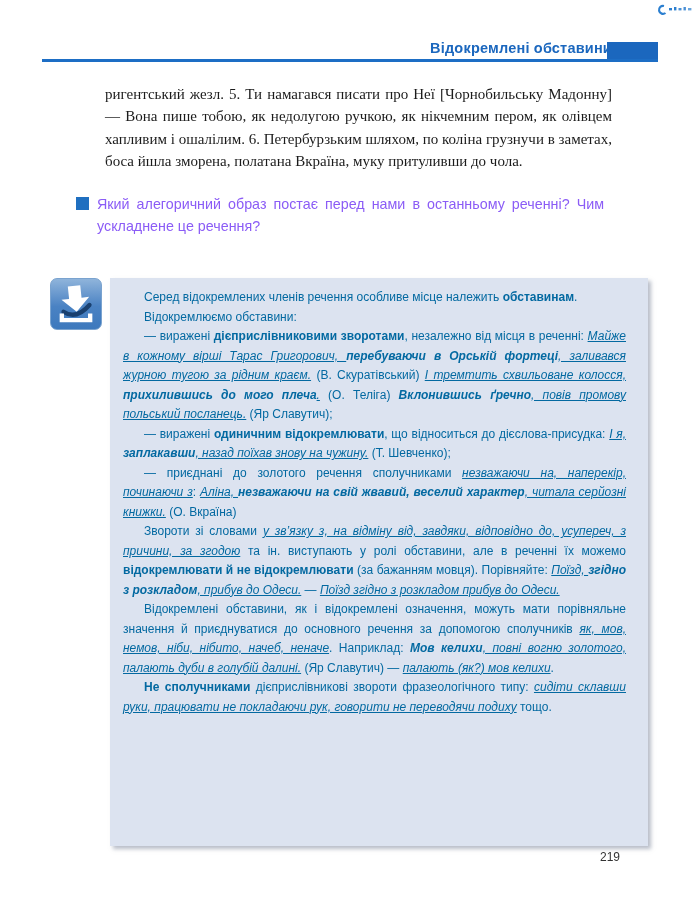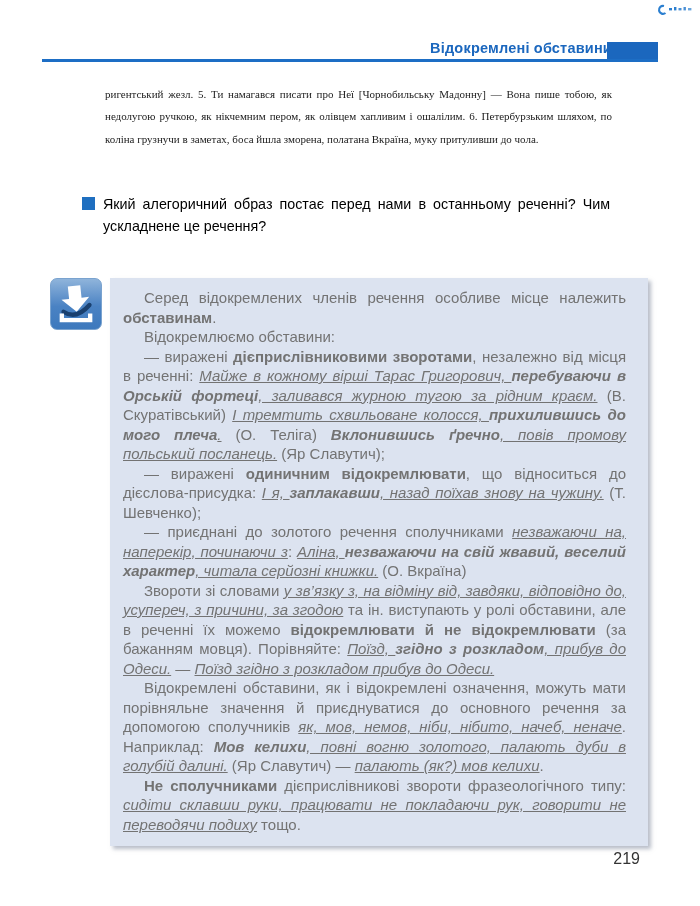--- a/index.html
+++ b/index.html
@@ -8,43 +8,43 @@
 
   
   .logo{position:absolute;left:656px;top:2px;width:40px;height:13px;}
   .section-title{position:absolute;top:40px;right:96px;color:#1b67be;font-weight:700;
                  font-size:14.5px;letter-spacing:.2px;white-space:nowrap;}
   .header-band{position:absolute;left:607px;top:42px;width:51px;height:18px;background:#1b67be;}
   .header-rule{position:absolute;left:42px;top:59px;width:616px;height:3px;background:#1d6ec5;}
 
   
   .exercise{position:absolute;left:105px;top:83px;width:507px;
-            font-family:"Liberation Serif",serif;font-size:11px;line-height:22.3px;
+            font-family:"Liberation Serif",serif;font-size:15px;line-height:22.3px;
             text-align:justify;color:#1b1b1b;margin:0;}
 
   
-  .question{position:absolute;left:103px;width:507px;font-size:14.3px;line-height:21.5px;
-            text-align:justify;color:#000000;}
+  .question{position:absolute;left:97px;width:507px;font-size:14.3px;line-height:21.5px;
+            text-align:justify;color:#8b5cf6;}
   .q1{top:194px;} .q2{top:238px;}
   .qsq{position:absolute;left:-21px;top:3px;width:13px;height:13px;background:#1f6fc0;display:block;}
 
   
   .theory-box{position:absolute;left:110px;top:278px;width:538px;height:568px;
               background:#dce3f0;box-shadow:3px 3px 4px rgba(125,135,155,.55);
               box-sizing:border-box;padding:10px 22px 8px 13px;overflow:hidden;}
-  .tp{margin:0;text-indent:21px;font-size:15px;line-height:19.5px;text-align:justify;color:#737373;}
+  .tp{margin:0;text-indent:21px;font-size:12px;line-height:19.5px;text-align:justify;color:#0369a1;}
   .b{font-weight:700;} .i{font-style:italic;text-decoration:underline;} .bi{font-weight:700;font-style:italic;}
 
   
   .dlicon{position:absolute;left:50px;top:278px;width:52px;height:52px;border-radius:7px;
           background:linear-gradient(180deg,#8fb4db 0%,#4a82c3 55%,#3d79bd 100%);
           border:1px solid #7aa3cf;box-sizing:border-box;}
 
-  .pagenum{position:absolute;left:600px;top:850px;width:40px;text-align:right;
-           font-size:16px;color:#333333;}
+  .pagenum{position:absolute;left:600px;top:850px;width:40px;text-align:left;
+           font-size:12px;color:#333333;}
 </style>
 </head>
 <body>
 
 <div class="page">
 
   <div class="logo">
     <svg width="40" height="13" viewBox="0 0 40 13">
       <path d="M8 3 a4 4 0 1 0 1.5 7" stroke="#2b7fd0" stroke-width="2.2" fill="none"></path>
       <rect x="13" y="5" width="3" height="2.4" fill="#2b7fd0"></rect>

